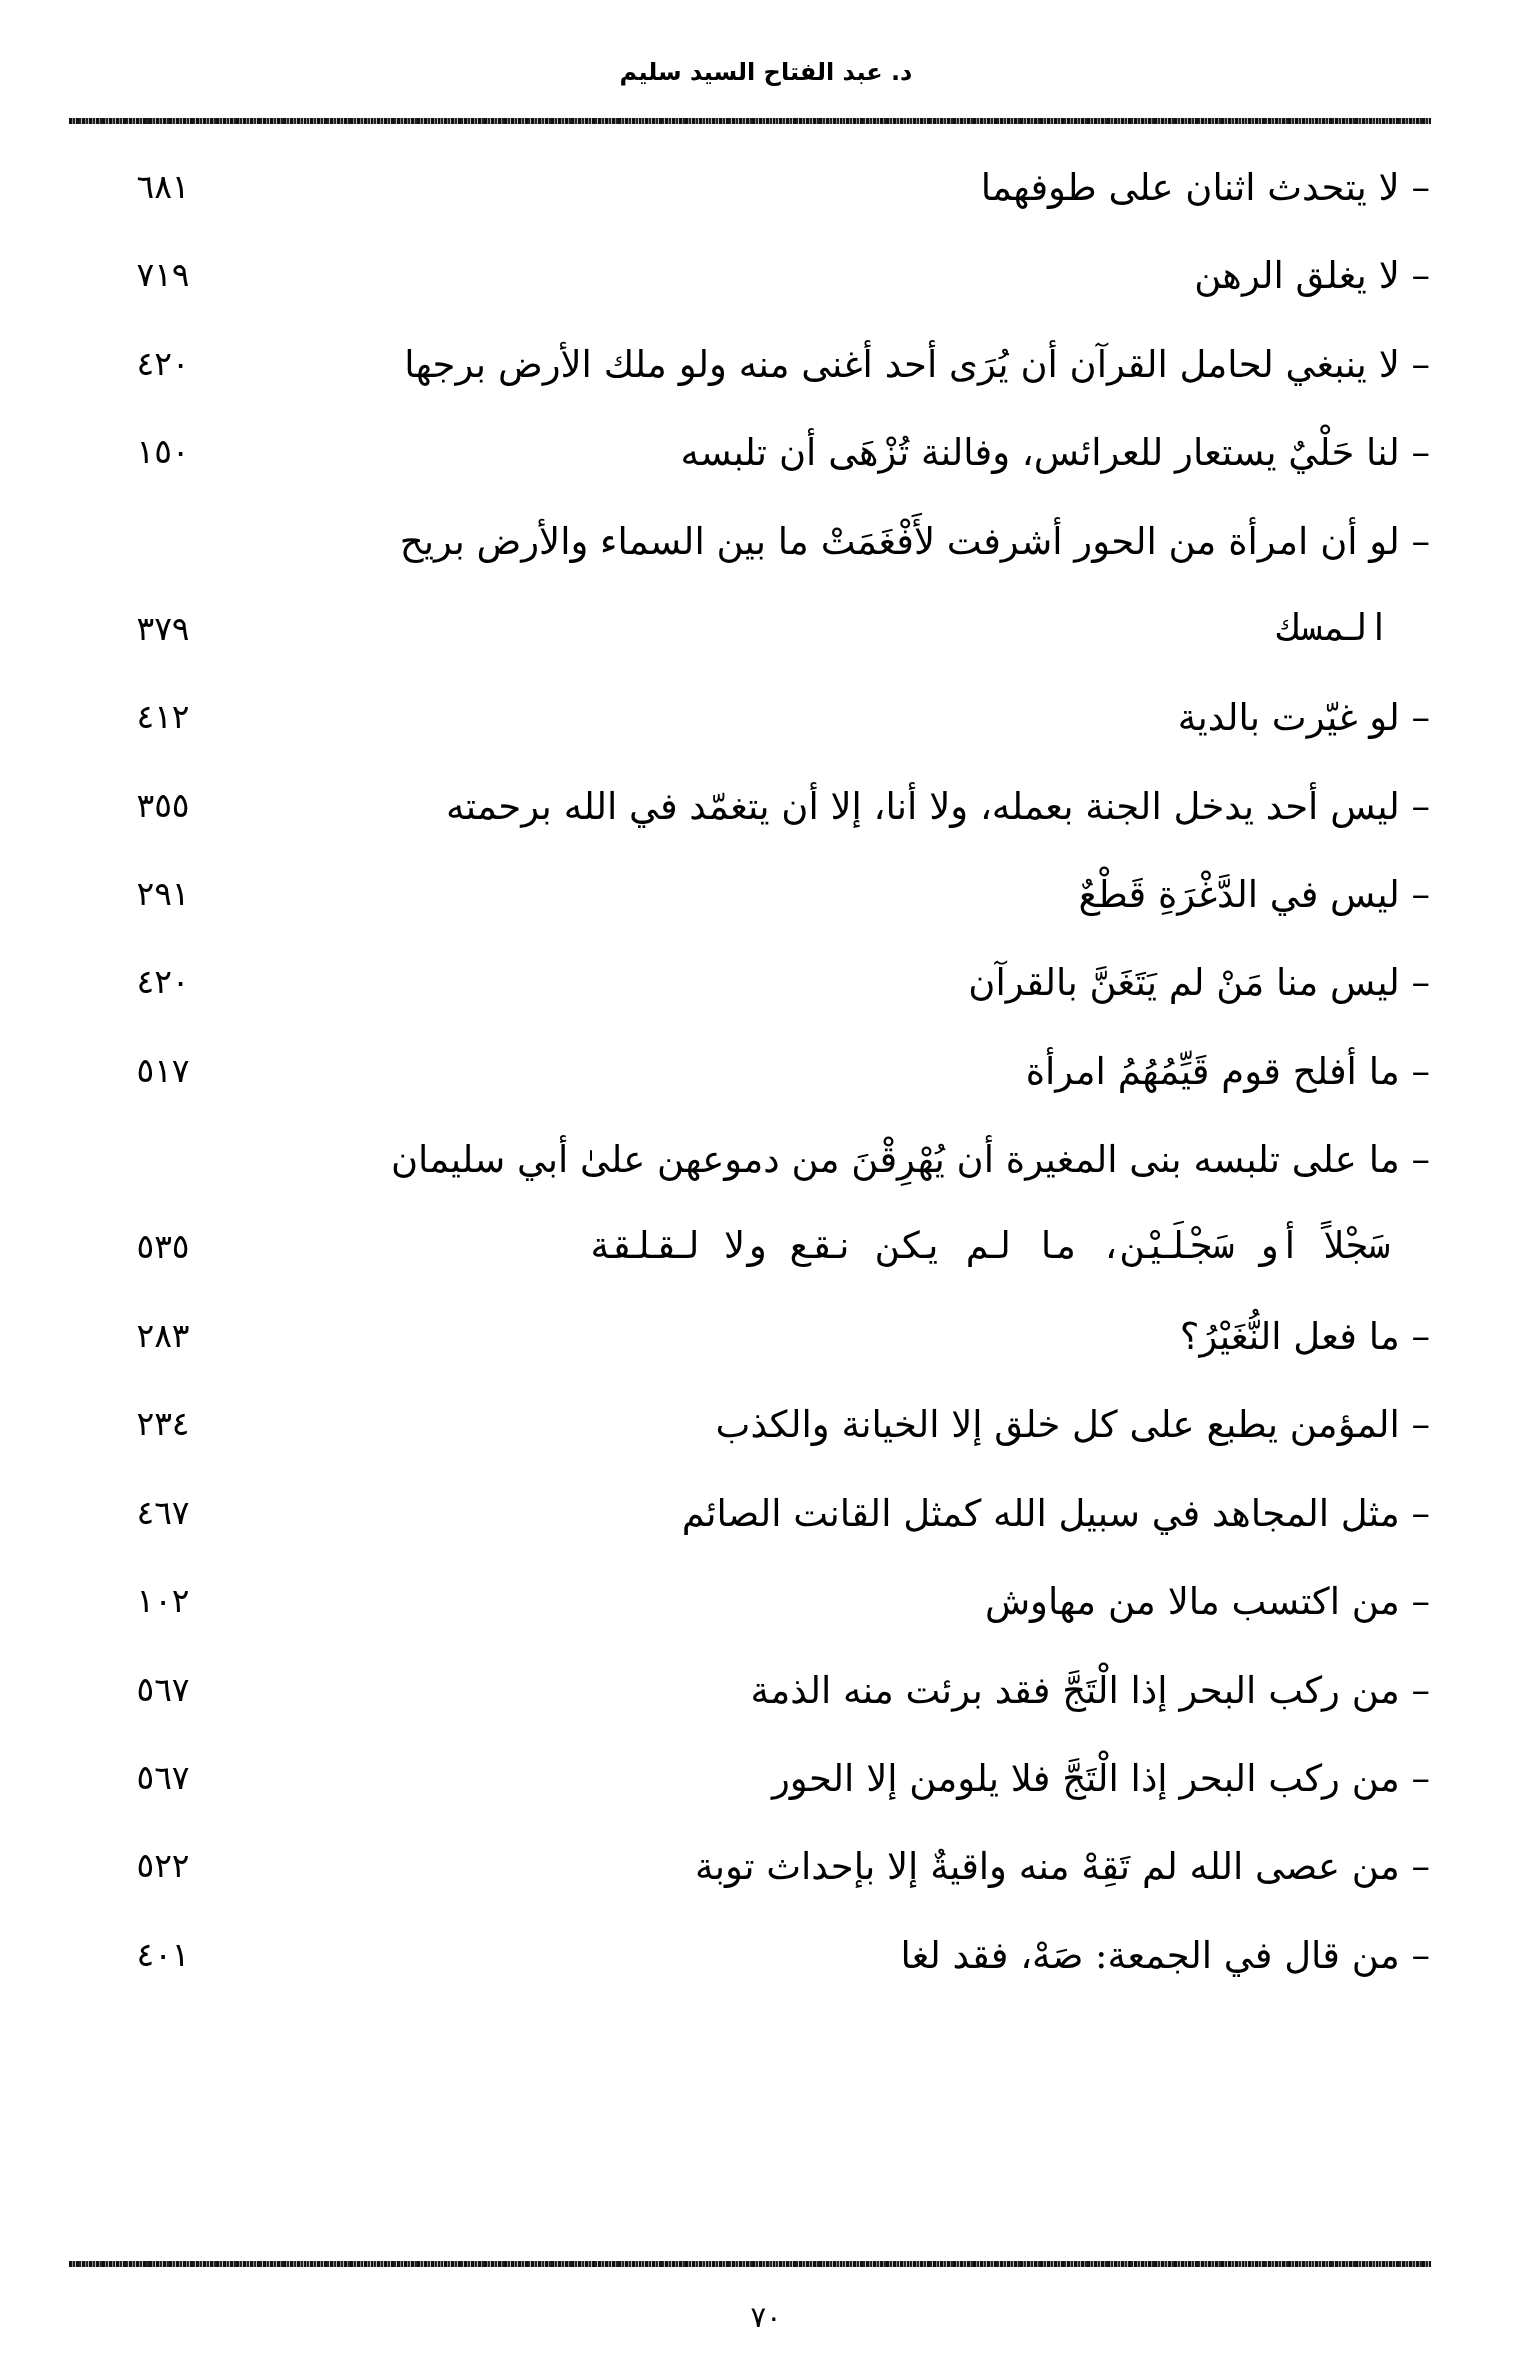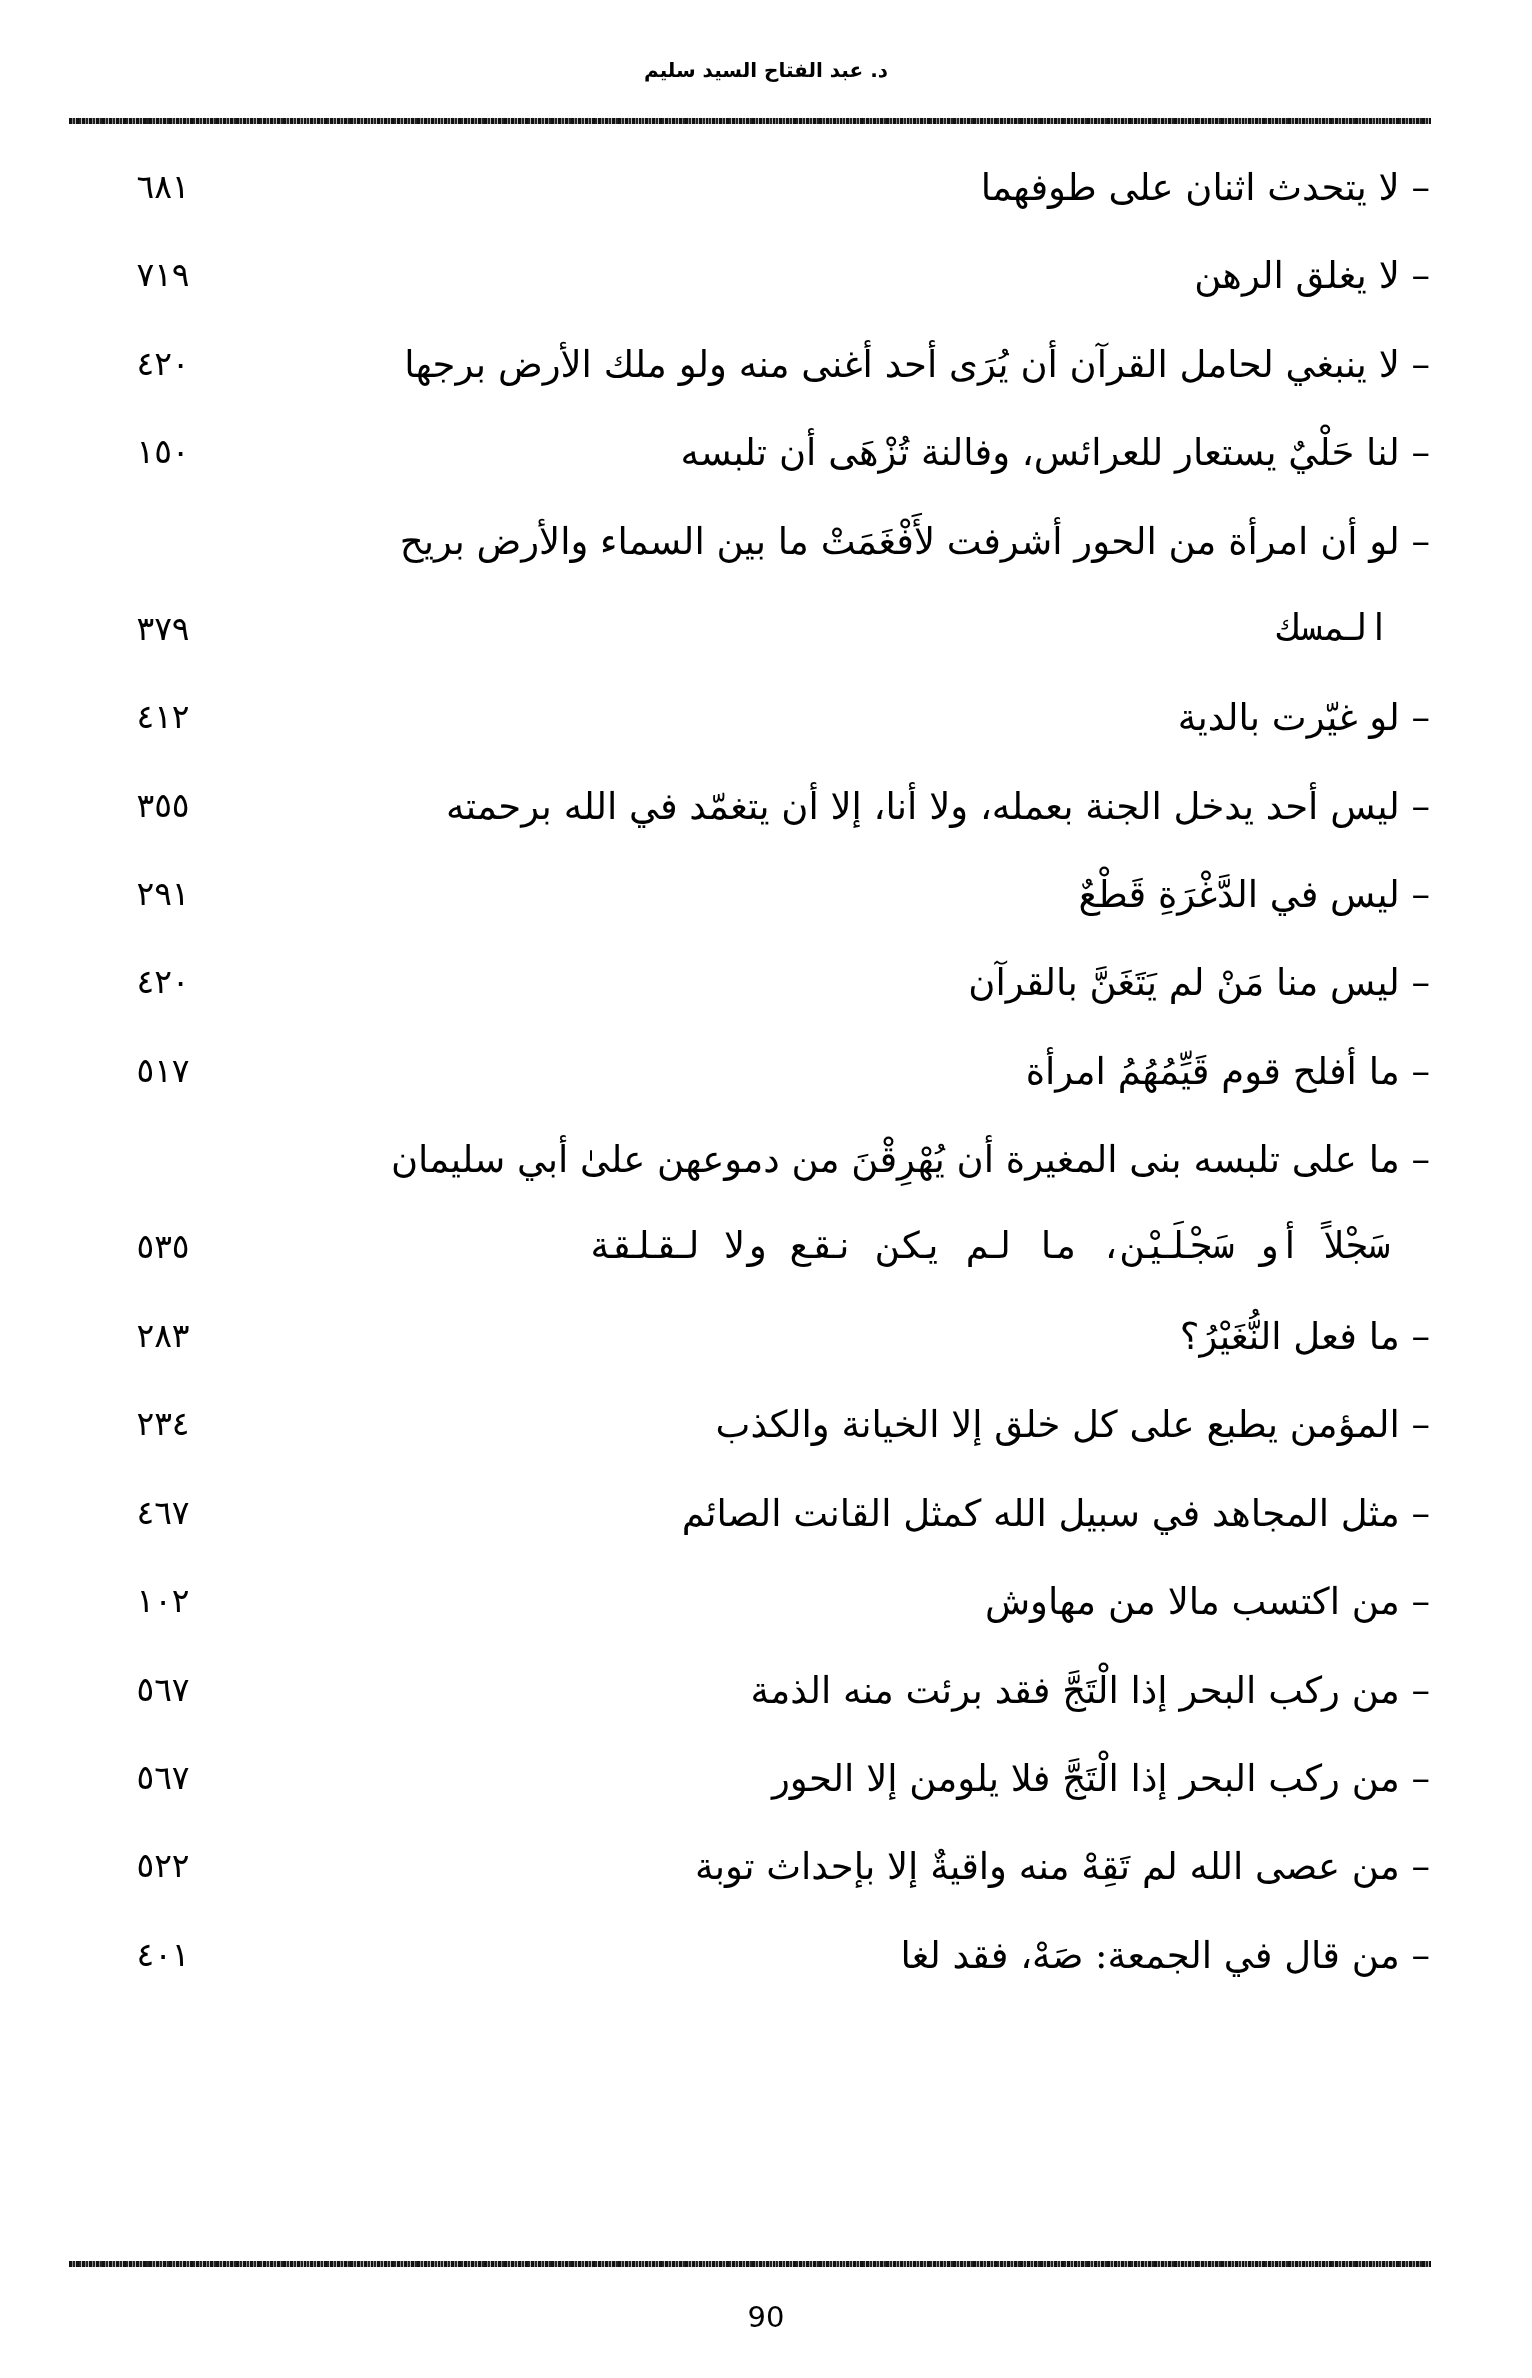--- a/index.html
+++ b/index.html
@@ -2,21 +2,21 @@
 <html><head>
   <meta charset="utf-8">
   <style>
     html, body { margin: 0; padding: 0; background: #ffffff; }
     body {
       width: 1532px; height: 2379px; position: relative; overflow: hidden;
       font-family: "DejaVu Serif", "Liberation Serif", serif; color: #000;
     }
     .header-title {
       position: absolute; top: 58px; left: 0; width: 1532px; text-align: center;
-      font-family: "DejaVu Sans", sans-serif; font-weight: bold; font-size: 20px;
+      font-family: "DejaVu Sans", sans-serif; font-weight: bold; font-size: 24px;
       direction: rtl; letter-spacing: 0;
     }
     .rule {
       position: absolute; left: 69px; width: 1362px; height: 5.8px;
       background: repeating-linear-gradient(90deg, #111 0 2.9px, #888 2.9px 3.8px, #222 3.8px 5.8px, #bbb 5.8px 6.7px);
     }
     .rule.top { top: 118px; }
     .rule.bottom { top: 2261px; }
     .entries { position: absolute; top: 144px; left: 0; width: 1532px; }
     .entry {
@@ -120,14 +120,14 @@
     <span class="text">– من عصى الله لم تَقِهْ منه واقيةٌ إلا بإحداث توبة</span>
     <span class="num" style="top:23px">٥٢٢</span>
   </div>
   <div class="entry" style="top:1768px">
     <span class="text">– من قال في الجمعة: صَهْ، فقد لغا</span>
     <span class="num" style="top:23px">٤٠١</span>
   </div>
 </div>
 
 <div class="rule bottom"></div>
-<div class="page-number">90</div>
+<div class="page-number">٧٠</div>
 
 
 </body></html>

